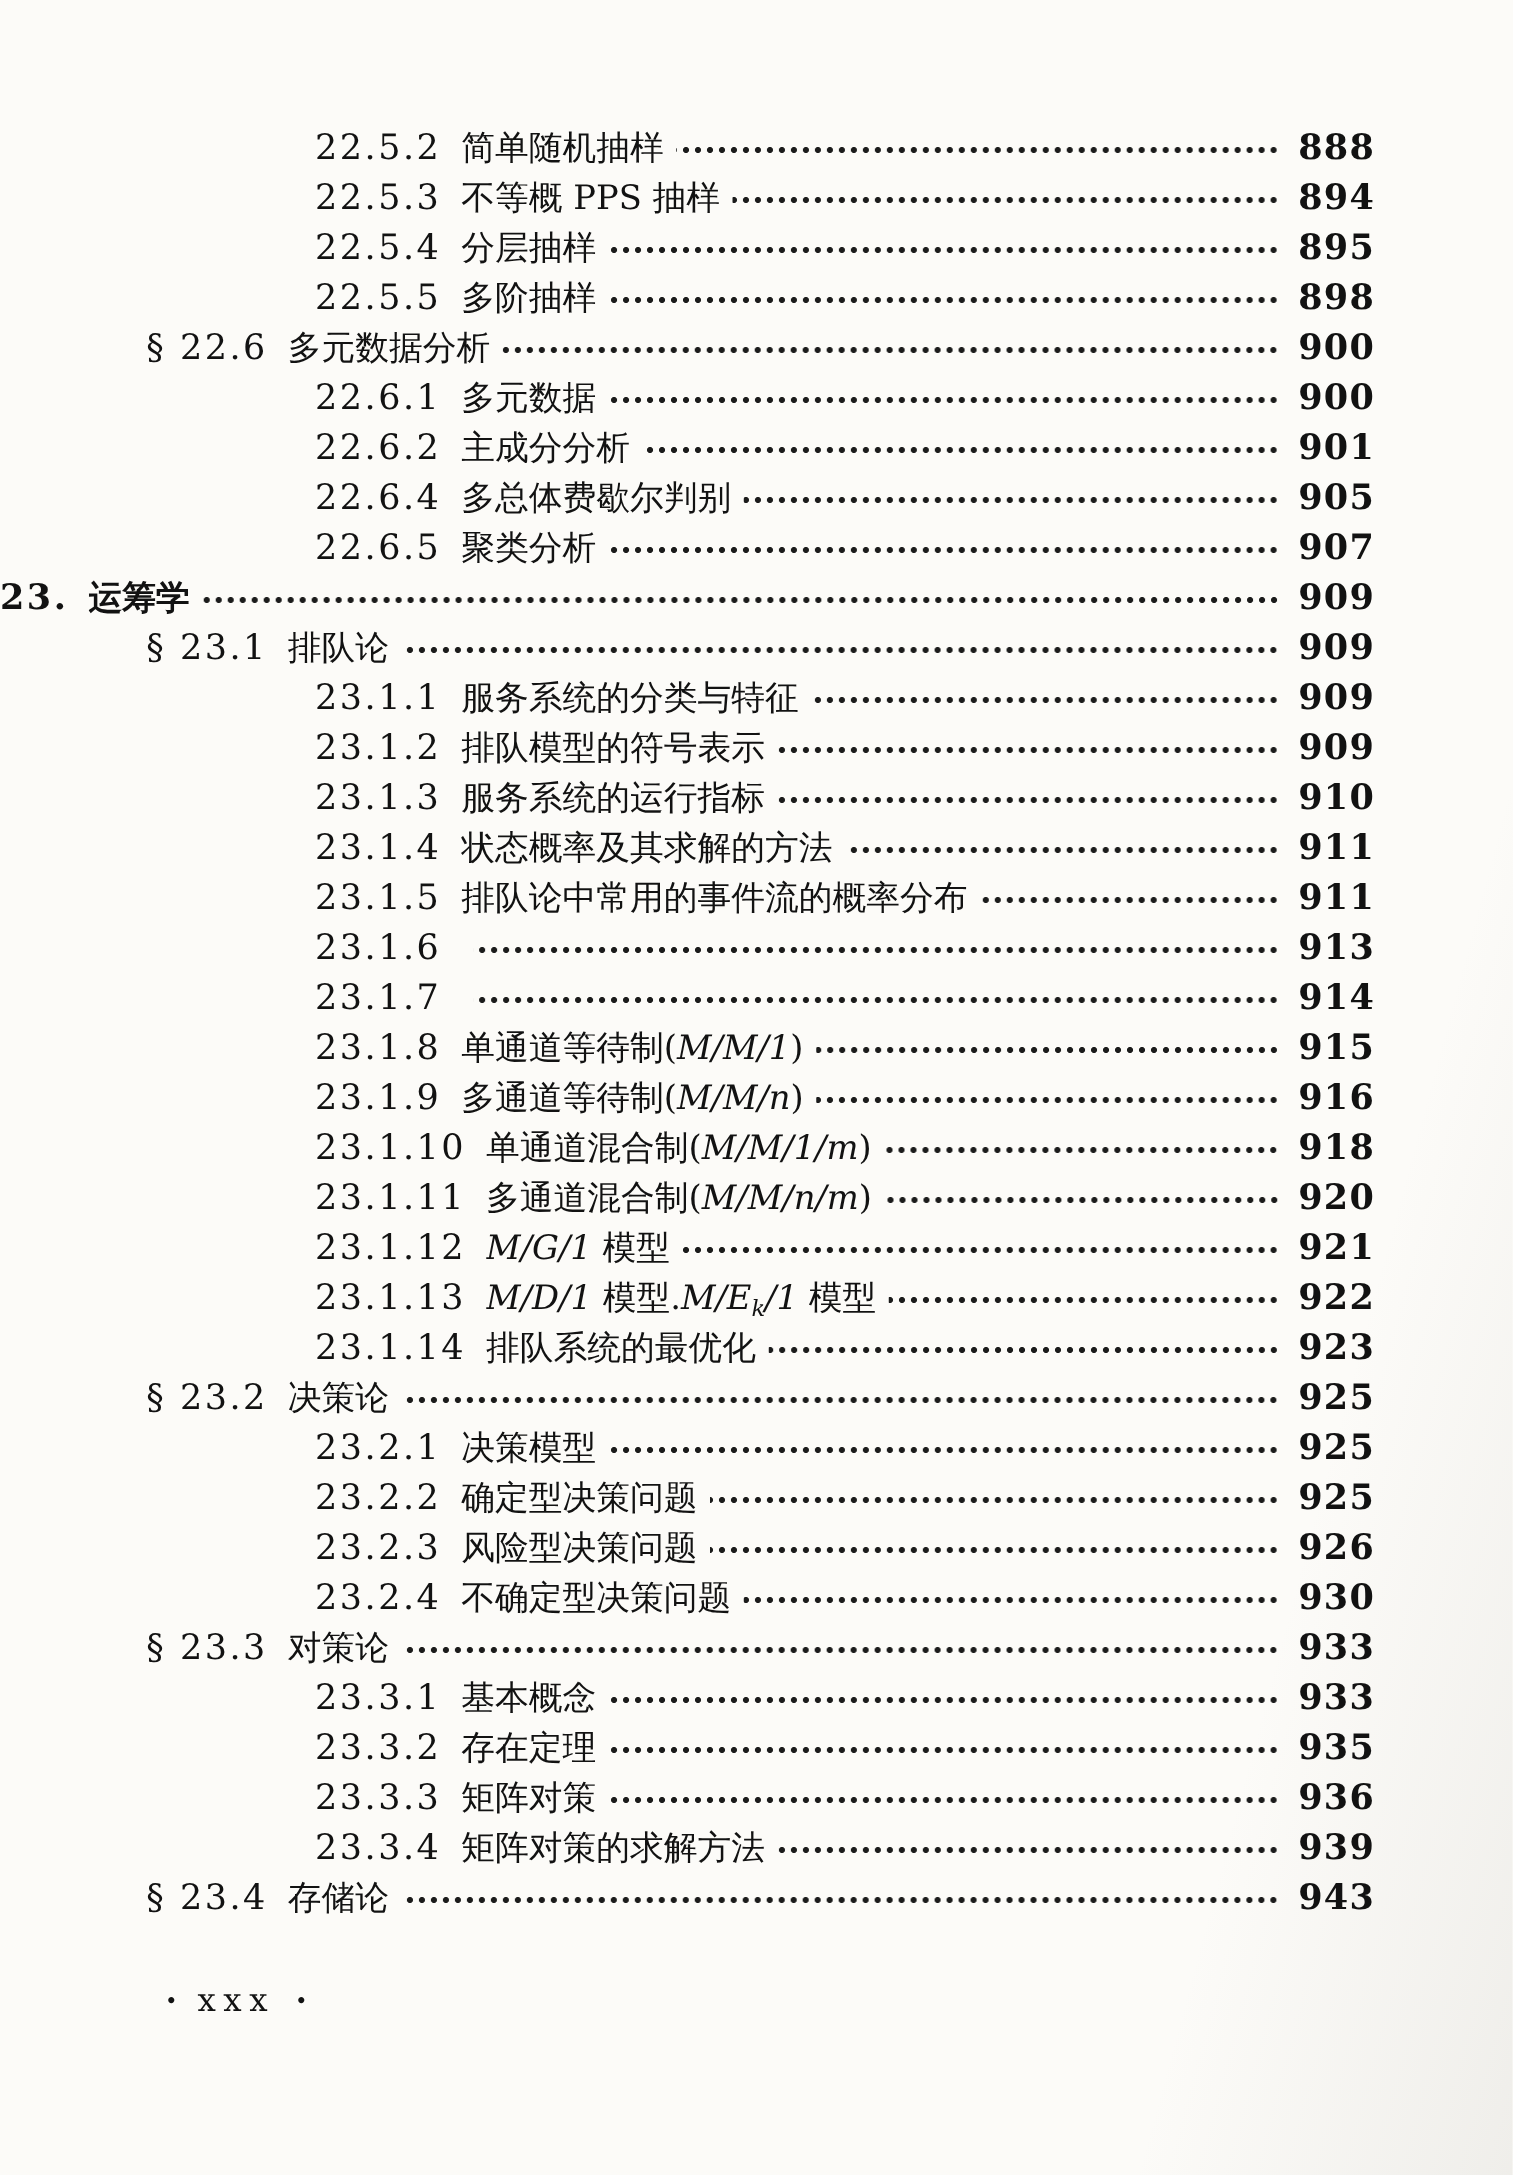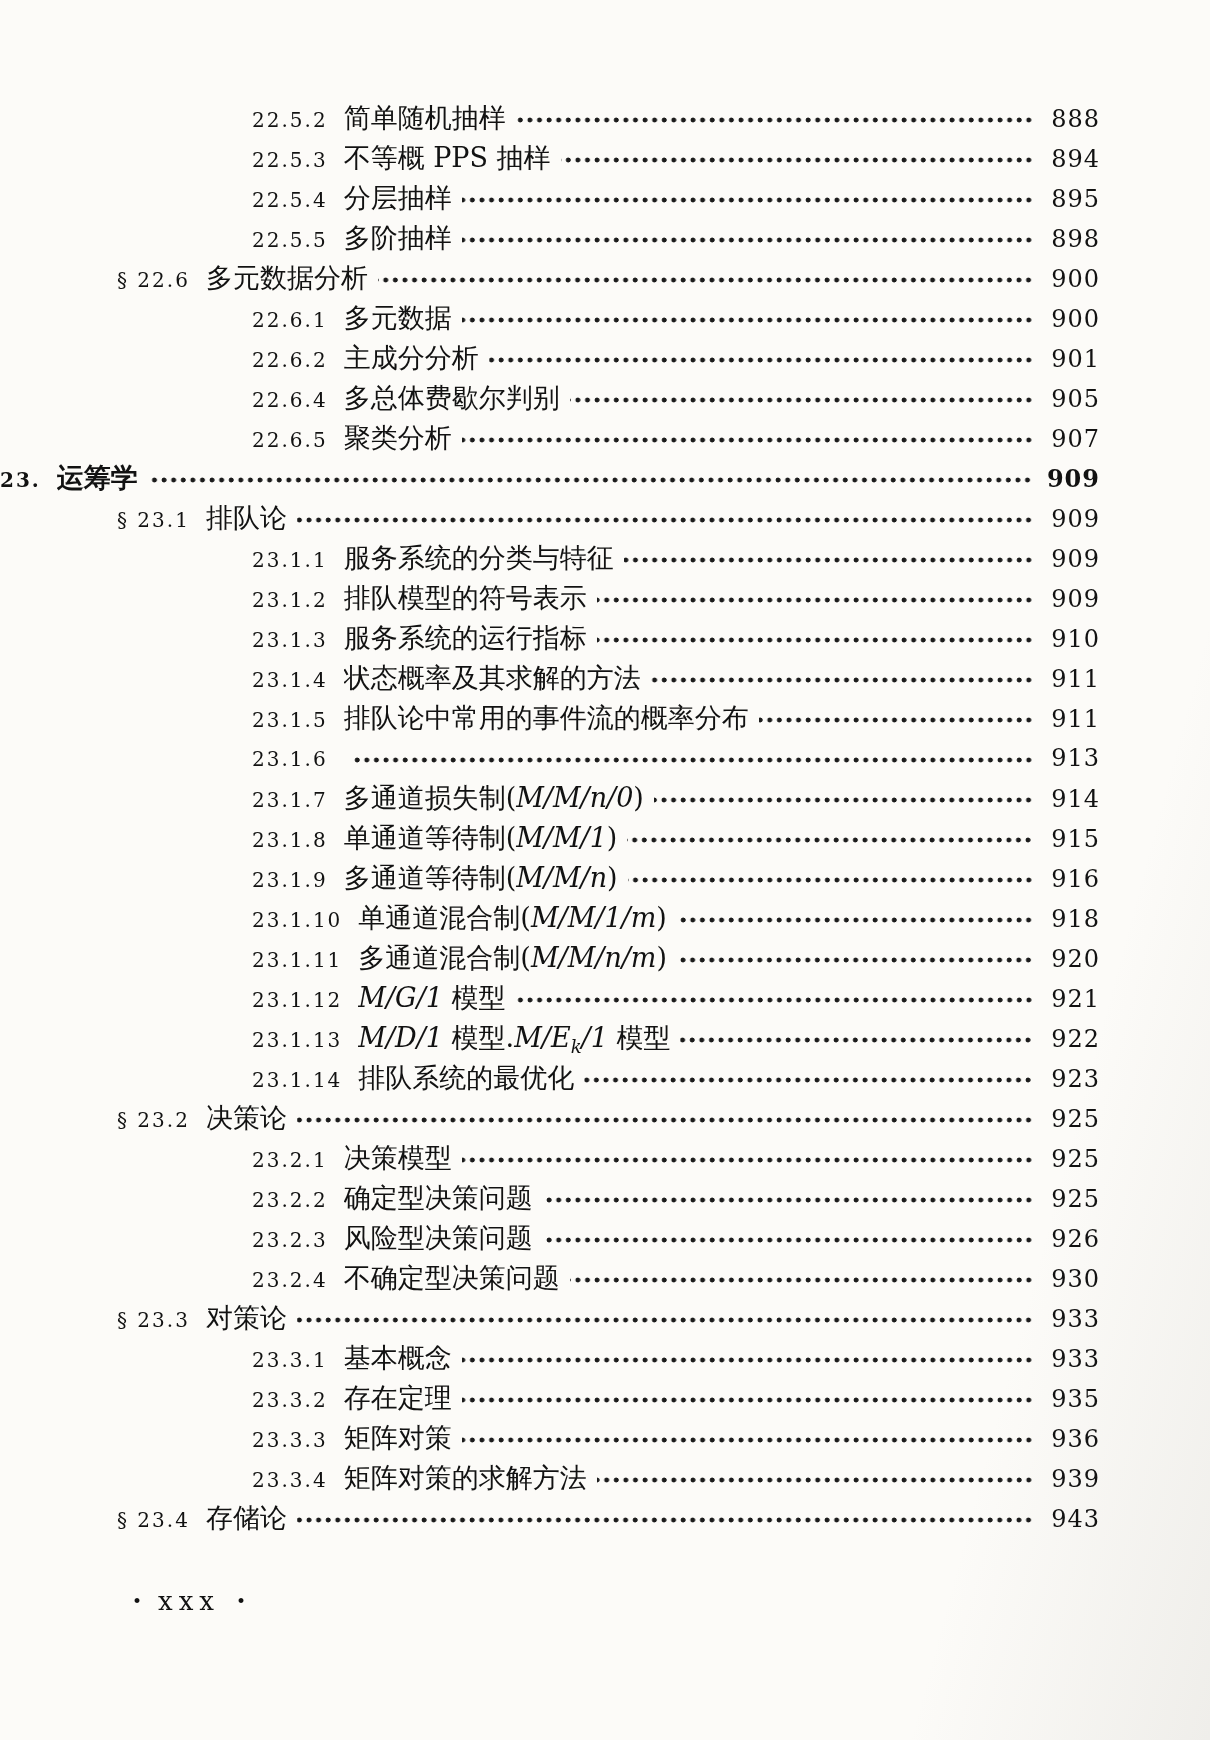--- a/index.html
+++ b/index.html
@@ -26,21 +26,21 @@
     align-items: baseline;
     height: 40px;
     line-height: 40px;
     padding-right: 110px;
     white-space: nowrap;
   }
   .level-sub     { padding-left: 252px; }
   .level-section { padding-left: 117px; }
   .level-chapter { font-weight: bold; }
   .num {
-    font-size: 20px;
+    font-size: 28px;
     letter-spacing: 2px;
     margin-right: 16px;
     flex: 0 0 auto;
   }
   .title {
     font-size: 27px;
     flex: 0 1 auto;
     overflow: hidden;
   }
   .seg-cjk  { font-style: normal; }
@@ -51,25 +51,26 @@
     align-self: center;
     height: 8px;
     min-width: 10px;
     margin: 3px 14px 0 10px;
     background-image: radial-gradient(circle at 4px 4px, #1b1b1b 2.1px, rgba(0,0,0,0) 2.8px);
     background-size: 9.6px 8px;
     background-repeat: repeat-x;
     background-position: right center;
   }
   .pagenum {
-    font-size: 24px;
+    font-size: 28px;
     min-width: 52px;
     text-align: right;
     flex: 0 0 auto;
     letter-spacing: 1px;
+    font-weight: bold;
   }
   .footer {
     position: absolute;
     left: 132px;
     top: 1586px;
     display: flex;
     align-items: center;
     gap: 16px;
     font-size: 26px;
   }
@@ -176,21 +177,20 @@
       <span class="leader"></span>
       <span class="pagenum">911</span>
     </div>
     <div class="toc-row level-sub">
       <span class="num">23.1.6</span>
       <span class="leader"></span>
       <span class="pagenum">913</span>
     </div>
     <div class="toc-row level-sub">
       <span class="num">23.1.7</span>
-      <span class="title"><span class="seg-cjk">多通道损失制(</span><span class="seg-math">M/M/n/0</span><span class="seg-cjk">)</span></span>
       <span class="leader"></span>
       <span class="pagenum">914</span>
     </div>
     <div class="toc-row level-sub">
       <span class="num">23.1.8</span>
       <span class="title"><span class="seg-cjk">单通道等待制(</span><span class="seg-math">M/M/1</span><span class="seg-cjk">)</span></span>
       <span class="leader"></span>
       <span class="pagenum">915</span>
     </div>
     <div class="toc-row level-sub">

